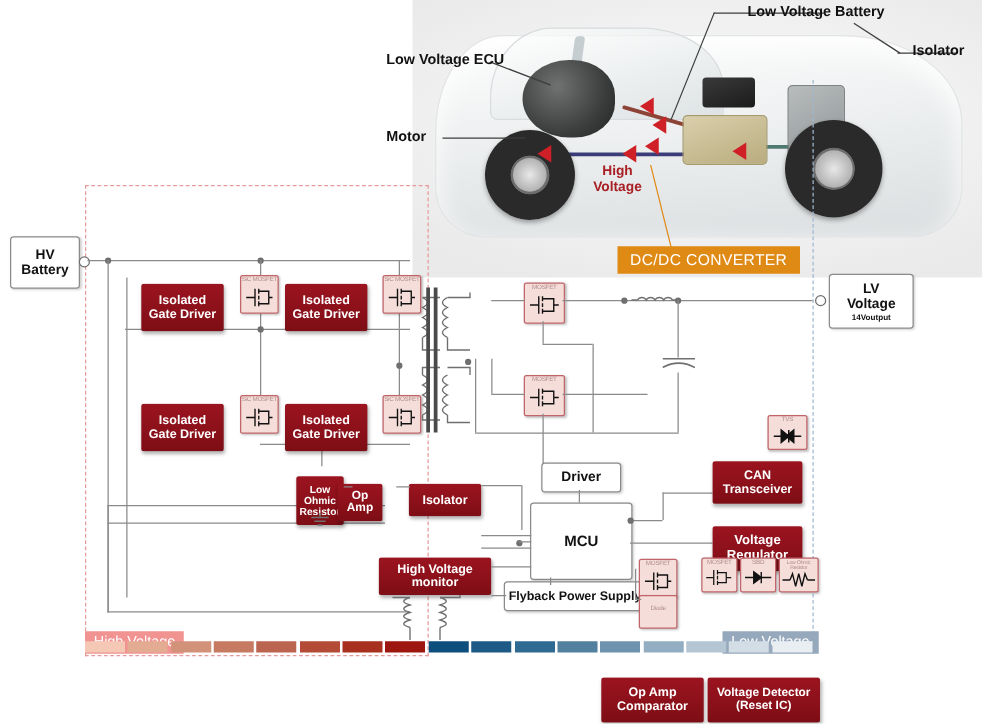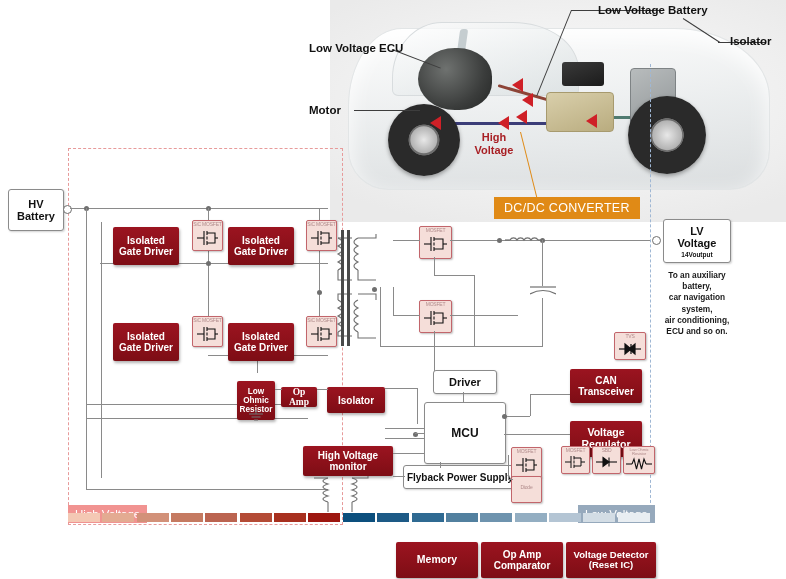--- a/index.html
+++ b/index.html
@@ -143,26 +143,20 @@
   <div class="box-w" style="left:8px;top:189px;width:54px;height:40px;font-size:11px;white-space:pre;">HV
 Battery</div>
   <div class="term" style="left:63px;top:205px;"></div>
 
   <div class="box-w" style="left:663px;top:219px;width:66px;height:42px;font-size:11px;flex-direction:column;">
     <span style="white-space:pre;">LV
 Voltage</span>
     <span style="font-size:6.5px;font-weight:bold;margin-top:2px;">14Voutput</span>
   </div>
   <div class="term" style="left:652px;top:236px;"></div>
-  <div class="tinytext" style="left:654px;top:270px;width:86px;font-size:8.3px;white-space:pre;">To an auxiliary
-battery,
-car navigation
-system,
-air conditioning,
-ECU and so on.</div>
 
   <div class="wire h" style="left:70px;top:208px;width:258px;"></div>
   <div class="node" style="left:84px;top:206px;"></div>
   <div class="node" style="left:206px;top:206px;"></div>
   <div class="wire v" style="left:86px;top:208px;height:282px;"></div>
   <div class="wire v" style="left:101px;top:222px;height:256px;"></div>
   <div class="wire v" style="left:208px;top:208px;height:54px;"></div>
   <div class="wire v" style="left:208px;top:262px;height:66px;"></div>
   <div class="wire h" style="left:100px;top:263px;width:228px;"></div>
   <div class="node" style="left:206px;top:261px;"></div>
@@ -267,21 +261,21 @@
       <path d="M8 68 q-8 4 0 8 q-8 4 0 8 q-8 4 0 8 q-8 4 0 8"></path>
       <path d="M8 62 h18 v6"></path>
       <path d="M8 100 v6 h18"></path>
     </g>
   </svg>
   <div class="node" style="left:372px;top:287px;"></div>
 
   <div class="box-r" style="left:237px;top:369px;width:38px;height:39px;font-size:8.2px;white-space:pre;">Low
 Ohmic
 Resistor</div>
-  <div class="box-r" style="left:281px;top:375px;width:36px;height:20px;font-size:9.5px;white-space:pre;font-family:Liberation Serif, serif;">Op
+  <div class="box-r" style="left:270px;top:375px;width:36px;height:30px;font-size:9.5px;white-space:pre;">Op
 Amp</div>
   <div class="box-r" style="left:327px;top:375px;width:58px;height:26px;font-size:10px;">Isolator</div>
   <div class="wire h" style="left:275px;top:389px;width:7px;"></div>
   <div class="wire h" style="left:317px;top:389px;width:11px;"></div>
   <div class="wire h" style="left:385px;top:388px;width:32px;"></div>
   <div class="wire v" style="left:417px;top:388px;height:36px;"></div>
 
   <svg style="position:absolute;left:247px;top:410px;width:18px;height:14px;" viewBox="0 0 18 14">
     <g stroke="#6f6f6f" stroke-width="1.1">
         <path d="M9 0 V4"></path>
@@ -480,19 +474,18 @@
       <div class="seg" style="left: 309px; width: 32px; background: rgb(29, 90, 134);"></div>
       <div class="seg" style="left: 344px; width: 32px; background: rgb(47, 106, 146);"></div>
       <div class="seg" style="left: 378px; width: 32px; background: rgb(82, 128, 159);"></div>
       <div class="seg" style="left: 412px; width: 32px; background: rgb(110, 147, 174);"></div>
       <div class="seg" style="left: 447px; width: 32px; background: rgb(147, 174, 194);"></div>
       <div class="seg" style="left: 481px; width: 32px; background: rgb(180, 197, 212);"></div>
       <div class="seg" style="left: 515px; width: 32px; background: rgb(211, 221, 229);"></div>
       <div class="seg" style="left: 550px; width: 32px; background: rgb(233, 238, 242);"></div>
     </div>
 
-  <div class="box-r" style="left:396px;top:530px;width:82px;height:36px;font-size:10.5px;">Memory</div>
   <div class="box-r" style="left:481px;top:530px;width:82px;height:36px;font-size:10px;white-space:pre;">Op Amp
 Comparator</div>
   <div class="box-r" style="left:566px;top:530px;width:90px;height:36px;font-size:9.5px;white-space:pre;">Voltage Detector
 (Reset IC)</div>
 
 </div>
 
 </body></html>

